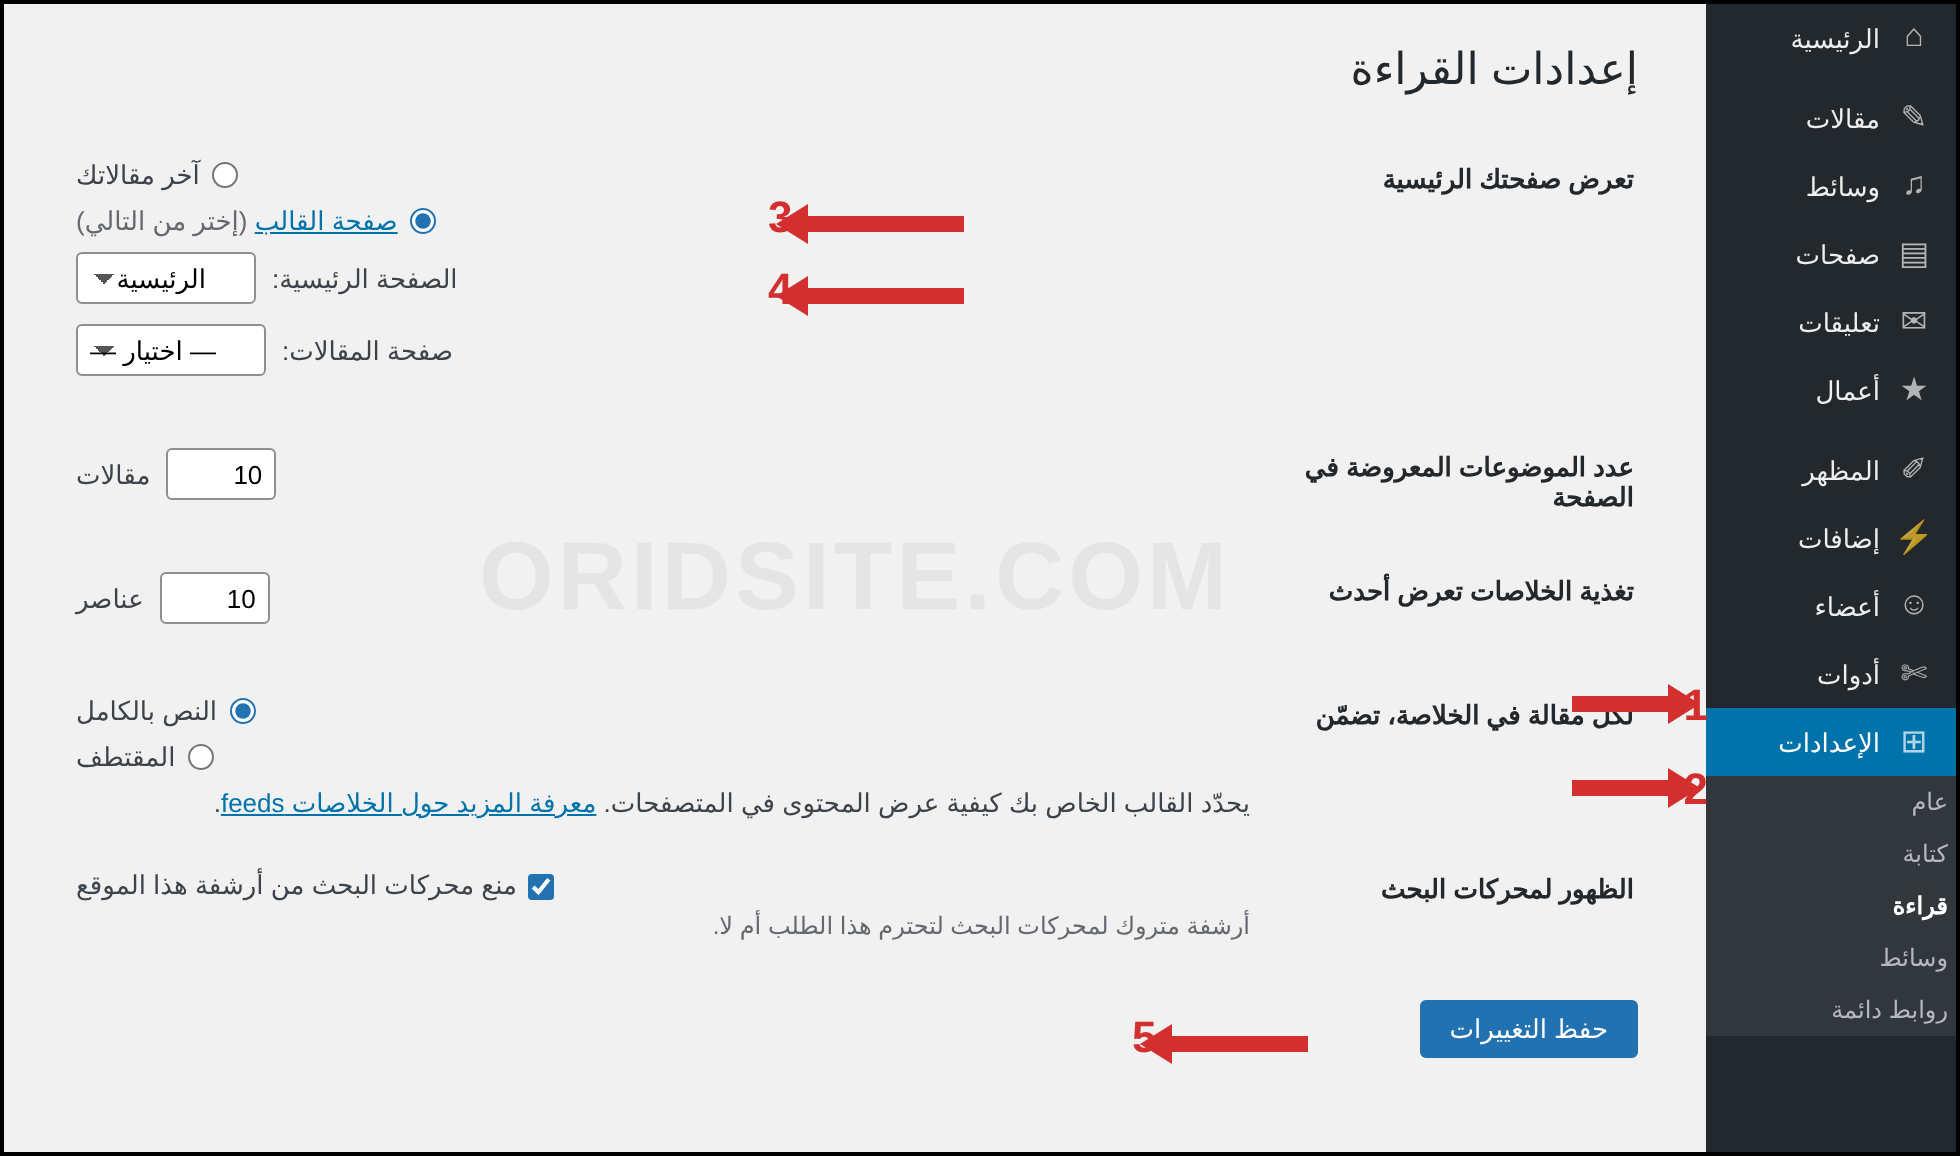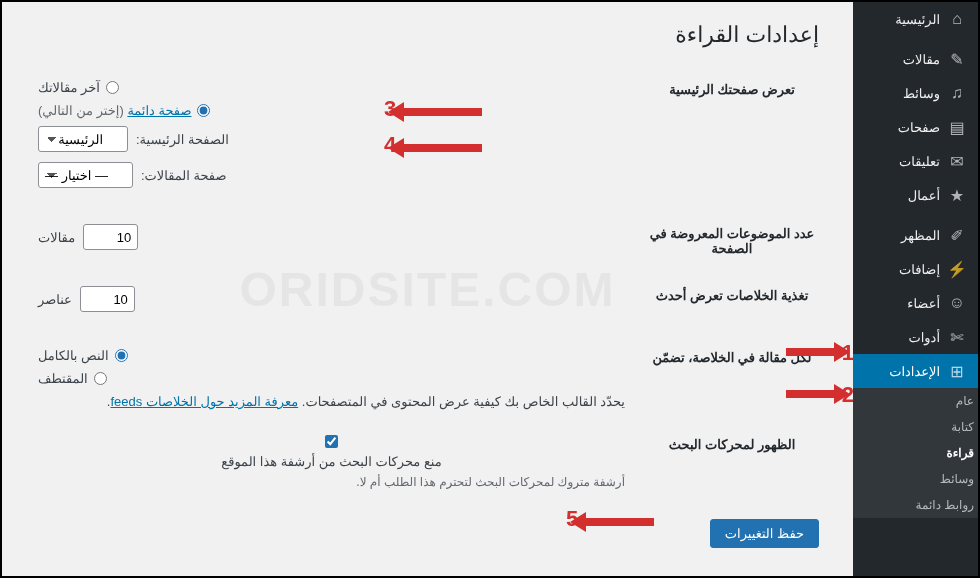--- a/index.html
+++ b/index.html
@@ -10,31 +10,31 @@
 .sidebar .item.active { background: #0073aa; color: #fff; }
 .sidebar .item .icon { width: 18px; height: 18px; display: inline-flex; align-items: center; justify-content: center; font-size: 16px; opacity: 0.7; }
 .sidebar .sub { background: #32373c; }
 .sidebar .sub .sub-item { padding: 6px 4px; color: #b4b9be; cursor: pointer; font-size: 12px; }
 .sidebar .sub .sub-item.current { color: #fff; font-weight: 600; }
 .sidebar .sep { height: 6px; }
 .content { flex: 1; background: #f1f1f1; padding: 20px 34px; overflow-y: auto; position: relative; }
 .content h1 { font-size: 22px; font-weight: 400; color: #23282d; margin-bottom: 18px; }
 .form-table { width: 100%; }
 .form-table tr { vertical-align: top; }
-.form-table th { width: 180px; padding: 14px 0 14px 10px; font-weight: 600; color: #23282d; font-size: 13px; vertical-align: top; }
+.form-table th { width: 180px; text-align: right; padding: 14px 0 14px 10px; font-weight: 600; color: #23282d; font-size: 13px; vertical-align: top; }
 .form-table td { padding: 12px 10px 12px 0; color: #3c434a; font-size: 13px; }
 .radio-row { display: flex; align-items: center; gap: 6px; margin-bottom: 8px; justify-content: flex-end; }
 .radio-row label { cursor: pointer; }
 .opt-note { color: #646970; text-align: center; }
 .link { color: #0073aa; text-decoration: underline; cursor: pointer; }
 .select-row { display: flex; align-items: center; gap: 8px; margin-bottom: 10px; justify-content: flex-end; }
 .select-row label { color: #3c434a; }
 select { padding: 2px 24px 2px 6px; border: 1px solid #8c8f94; border-radius: 3px; background: #fff; font-size: 13px; min-width: 90px; height: 26px; cursor: pointer; appearance: none; background-image: linear-gradient(45deg, transparent 50%, #555 50%), linear-gradient(135deg, #555 50%, transparent 50%); background-position: left 8px center, left 13px center; background-size: 5px 5px, 5px 5px; background-repeat: no-repeat; }
 input[type="text"] { border: 1px solid #8c8f94; border-radius: 3px; padding: 2px 6px; font-size: 13px; width: 55px; height: 26px; text-align: right; }
-.check-row { display: flex; align-items: center; gap: 6px; margin-bottom: 6px; justify-content: flex-end; flex-direction: column; }
+.check-row { display: flex; align-items: flex-end; gap: 6px; margin-bottom: 6px; justify-content: flex-end; }
 .desc { color: #646970; font-size: 12px; text-align: right; }
 .feed-desc { font-size: 13px; color: #3c434a; margin-top: 8px; text-align: right; }
 .save-btn { background: #2271b1; border: 1px solid #2271b1; color: #fff; padding: 6px 14px; border-radius: 3px; cursor: pointer; font-size: 13px; margin-top: 16px; }
 .watermark { position: absolute; top: 50%; left: 50%; transform: translate(-50%, -50%); font-size: 48px; font-weight: 700; color: #ccc; opacity: 0.3; pointer-events: none; letter-spacing: 2px; z-index: 1; white-space: nowrap; }
 .arrow { position: absolute; z-index: 20; pointer-events: none; }
 .arrow-body { height: 8px; background: #d32f2f; position: relative; }
 .arrow-head { width: 0; height: 0; position: absolute; }
 .arrow-right .arrow-head { left: -14px; top: -6px; border-top: 10px solid transparent; border-bottom: 10px solid transparent; border-right: 16px solid #d32f2f; }
 .arrow-left .arrow-head { right: -14px; top: -6px; border-top: 10px solid transparent; border-bottom: 10px solid transparent; border-left: 16px solid #d32f2f; }
 .arrow-num { position: absolute; font-size: 22px; font-weight: 700; color: #d32f2f; }
@@ -111,21 +111,21 @@
           <tr>
         <th>تعرض صفحتك الرئيسية</th>
         <td>
           <div class="radio-row">
             <input type="radio" name="front" style="">
             <label>آخر مقالاتك</label>
           </div>
           <div class="radio-row">
             <input type="radio" name="front" checked="" style="">
             <label>
-              <span class="link">صفحة دائمة</span>
+              <span class="link">صفحة القالب</span>
               <span class="opt-note">(إختر من التالي)</span>
             </label>
           </div>
           <div class="select-row">
             <label>الصفحة الرئيسية:</label>
             <select><option>الرئيسية</option></select>
           </div>
           <div class="select-row">
             <label>صفحة المقالات:</label>
             <select><option>— اختيار —</option></select>

